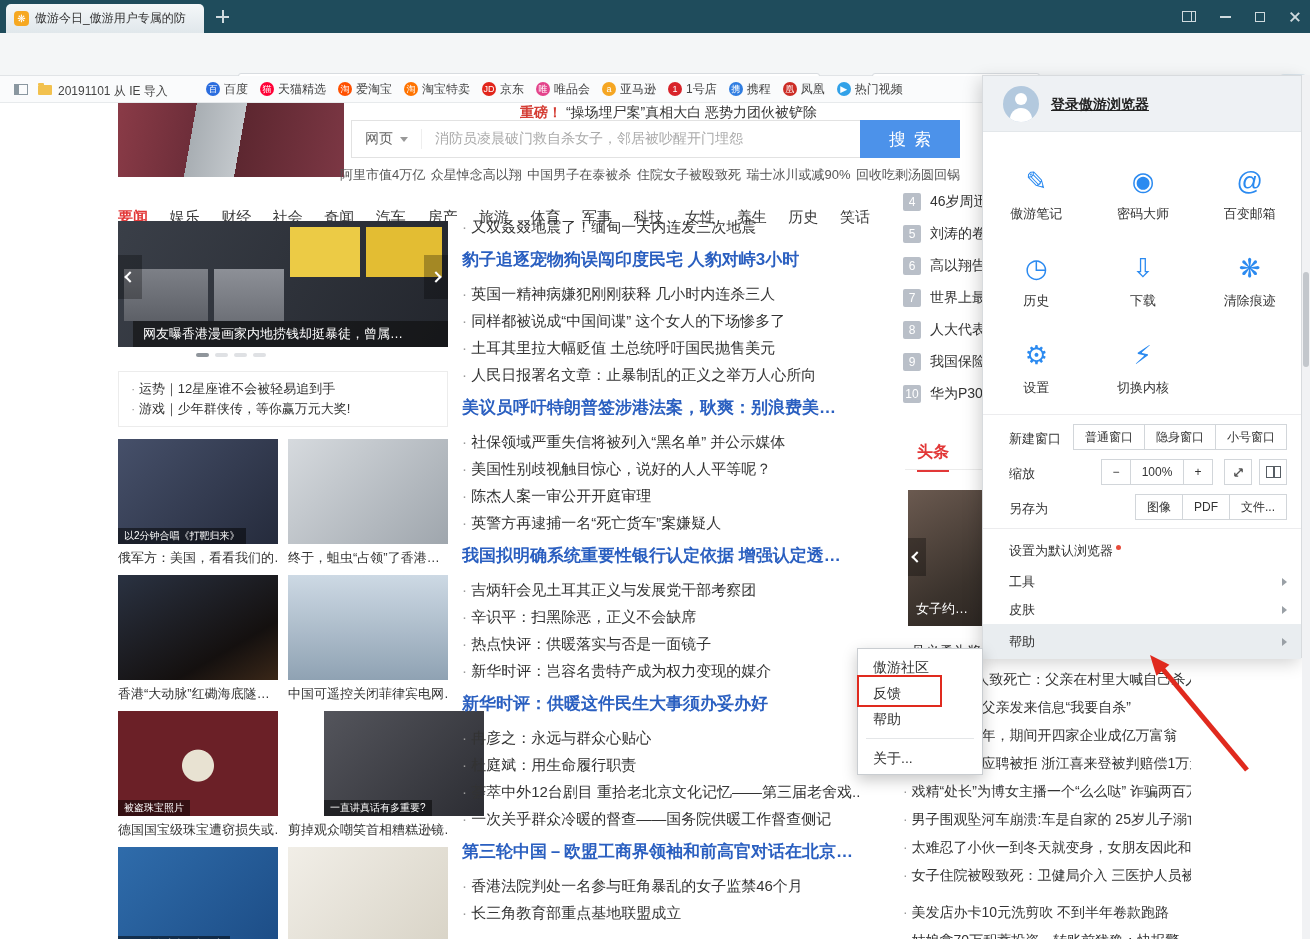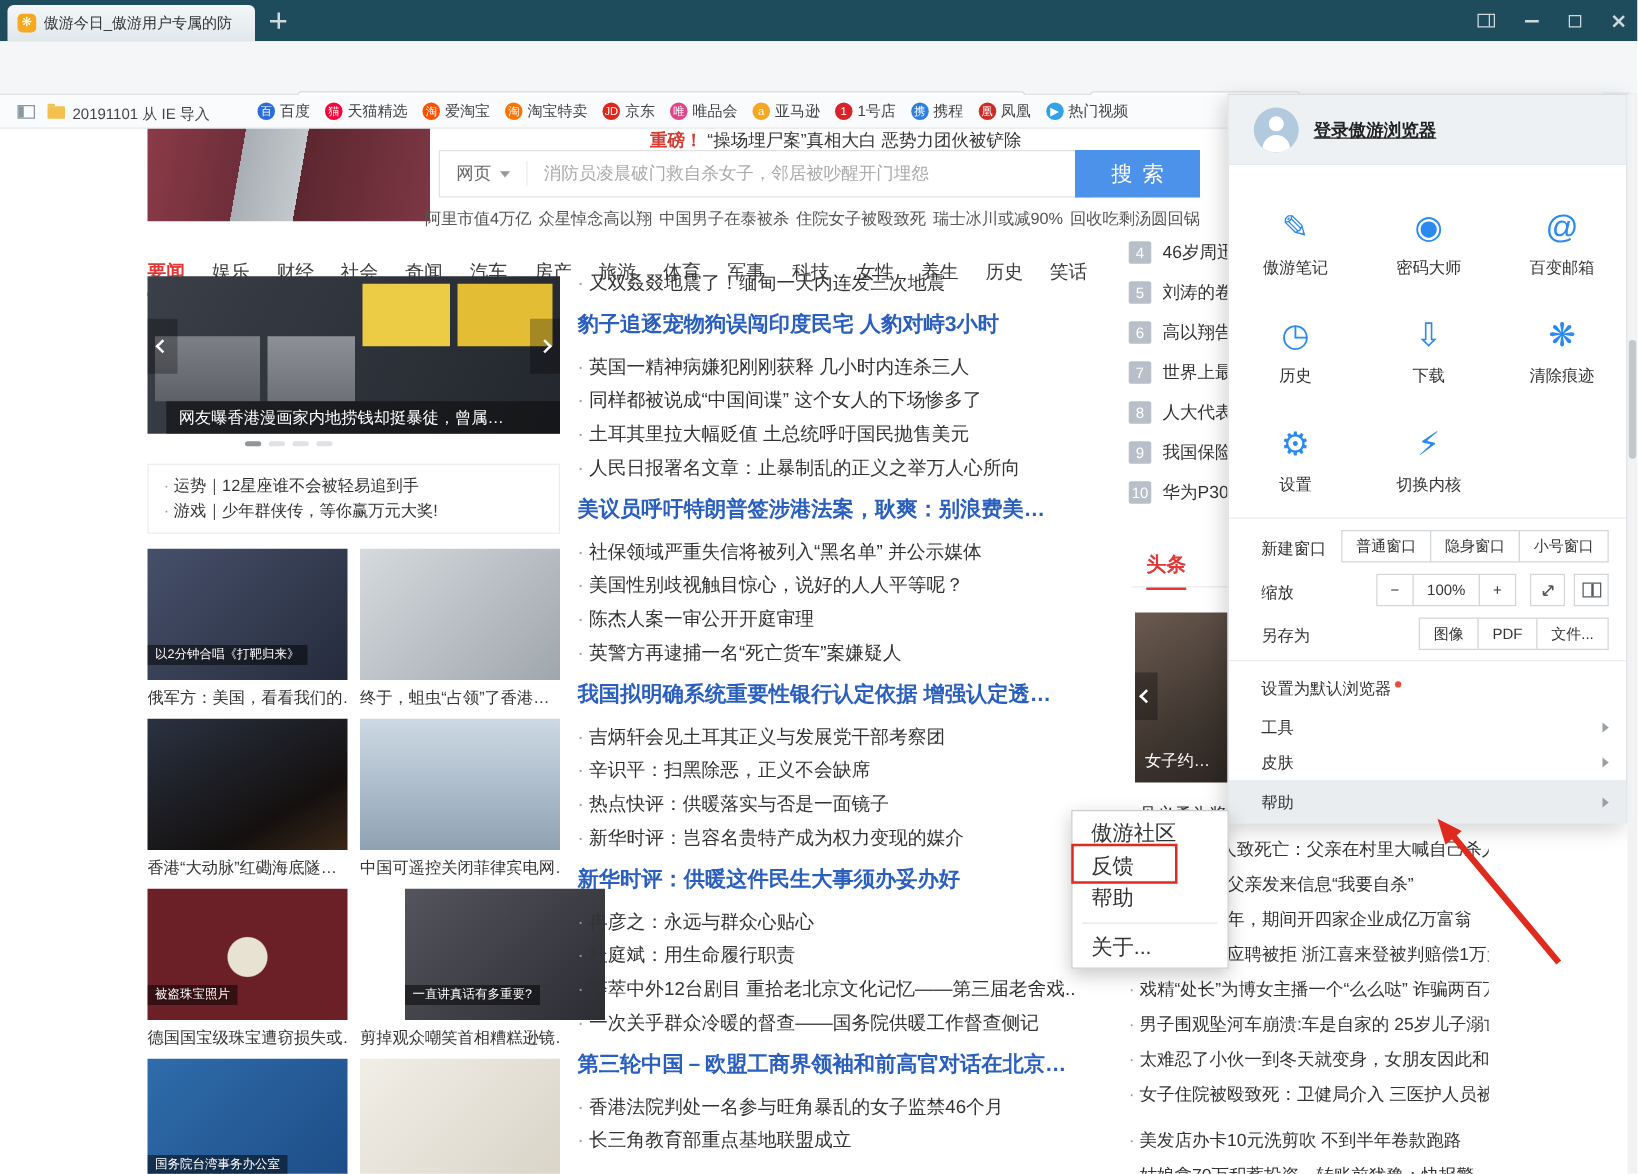--- a/index.html
+++ b/index.html
@@ -104,21 +104,21 @@
 .cr-next{right:0;}
 .dots{position:absolute;left:196px;top:353px;display:flex;gap:6px;}
 .dot{width:13px;height:4px;border-radius:2px;background:#dfe1e4;}
 .dot.on{background:#8f959b;}
 .quickbox{position:absolute;left:118px;top:371px;width:330px;height:56px;border:1px solid #ececec;padding:8px 12px;display:flex;flex-direction:column;justify-content:space-between;}
 .qlink{font-size:13px;color:#333;white-space:nowrap;overflow:hidden;}
 .qlink::before{content:"· ";color:#999;}
 .cards{position:absolute;left:118px;top:439px;width:332px;display:grid;grid-template-columns:160px 160px;column-gap:10px;row-gap:8px;}
 .card-img{width:160px;height:105px;position:relative;overflow:hidden;}
 .card-cap{font-size:13px;color:#333;margin-top:5px;height:18px;white-space:nowrap;overflow:hidden;}
-.card-overlay{position:absolute;left:0;bottom:12px;max-width:100%;background:rgba(0,0,0,.5);color:#fff;font-size:10px;line-height:16px;padding:0 6px;white-space:nowrap;overflow:hidden;}
+.card-overlay{position:absolute;left:0;bottom:0;max-width:100%;background:rgba(0,0,0,.5);color:#fff;font-size:10px;line-height:16px;padding:0 6px;white-space:nowrap;overflow:hidden;}
 .card-overlay:empty{display:none;}
 .t1{background:linear-gradient(135deg,#46506a,#252b3c);}
 .t2{background:linear-gradient(135deg,#d6dade,#9fa6ad);}
 .t3{background:linear-gradient(150deg,#2a3242,#14100f 70%,#3a2718);}
 .t4{background:linear-gradient(#cdd9e4,#8fa2b3);}
 .t5{background:radial-gradient(circle at 50% 52%,#e8e2d2 0 16%,#6b2027 17%);}
 .t6{background:linear-gradient(135deg,#54555c,#2c2d33);margin-left:36px;}
 .t7{background:linear-gradient(135deg,#2f6cab,#1c4c85);}
 .t8{background:linear-gradient(135deg,#f1eee7,#d8d3c6);}
 
@@ -173,21 +173,21 @@
 .m-row{position:absolute;left:0;width:100%;display:flex;align-items:center;padding-left:26px;font-size:13px;color:#333;}
 .row-default{top:460px;height:30px;}
 .row-tools{top:492px;height:28px;}
 .row-skin{top:520px;height:28px;}
 .row-help{top:548px;height:35px;background:#e9edf0;}
 .red-dot{width:5px;height:5px;border-radius:50%;background:#e74c3c;margin:-8px 0 0 3px;}
 .arrow-r{margin-left:auto;margin-right:14px;width:0;height:0;border-left:5px solid #9aa0a6;border-top:4px solid transparent;border-bottom:4px solid transparent;}
 
 
 .submenu{position:absolute;left:857px;top:648px;width:126px;height:127px;background:#fff;border:1px solid #c9cdd1;box-shadow:0 5px 14px rgba(0,0,0,.22);z-index:60;padding-top:5px;}
-.sm-item{height:26px;line-height:26px;padding-left:15px;font-size:17px;color:#333;white-space:nowrap;}
+.sm-item{height:26px;line-height:26px;padding-left:15px;font-size:14px;color:#333;white-space:nowrap;}
 .sm-div{margin:6px 8px;border-top:1px solid #e4e6e8;}
 
 
 .redbox{position:absolute;left:857px;top:675px;width:85px;height:32px;border:2px solid #e02a1e;z-index:70;pointer-events:none;}
 .anno{position:absolute;left:0;top:0;width:1310px;height:939px;z-index:80;pointer-events:none;}
 
 
 .scrollbar{position:absolute;left:1302px;top:75px;width:8px;height:864px;background:#f1f2f4;z-index:55;}
 .scroll-thumb{position:absolute;left:1px;top:197px;width:6px;height:95px;background:#c3c7cc;border-radius:3px;}
 </style>

